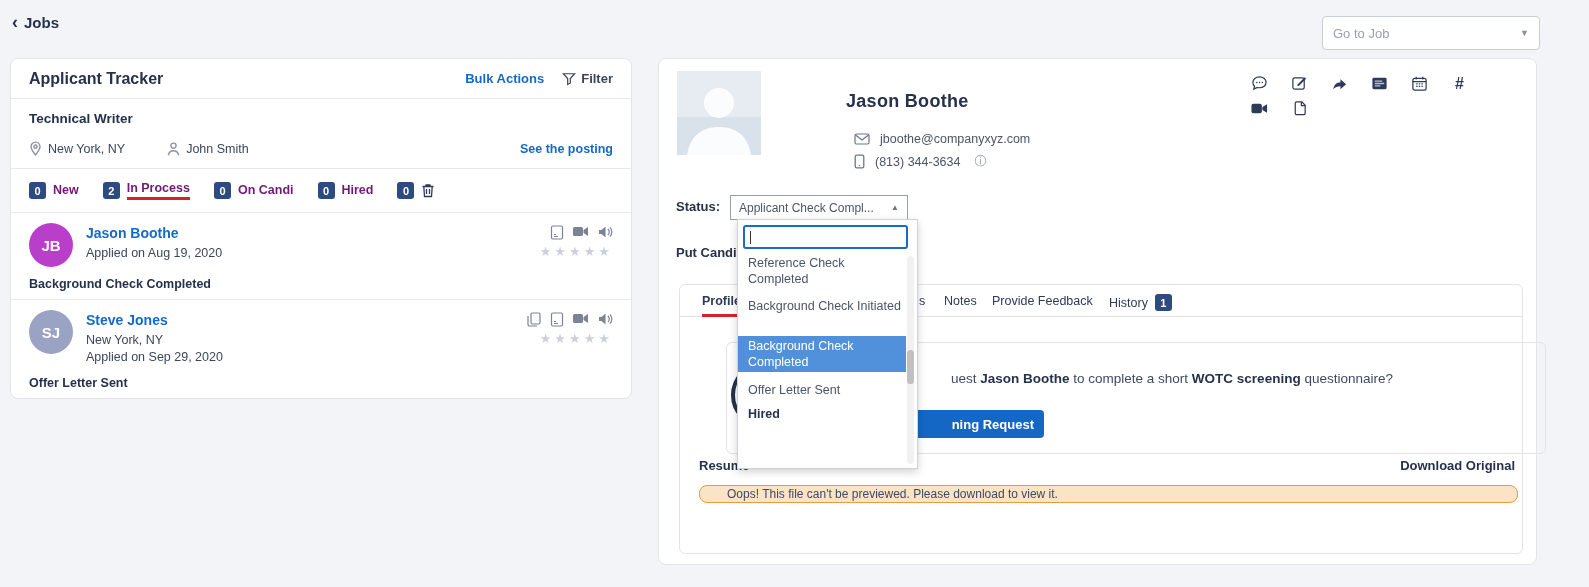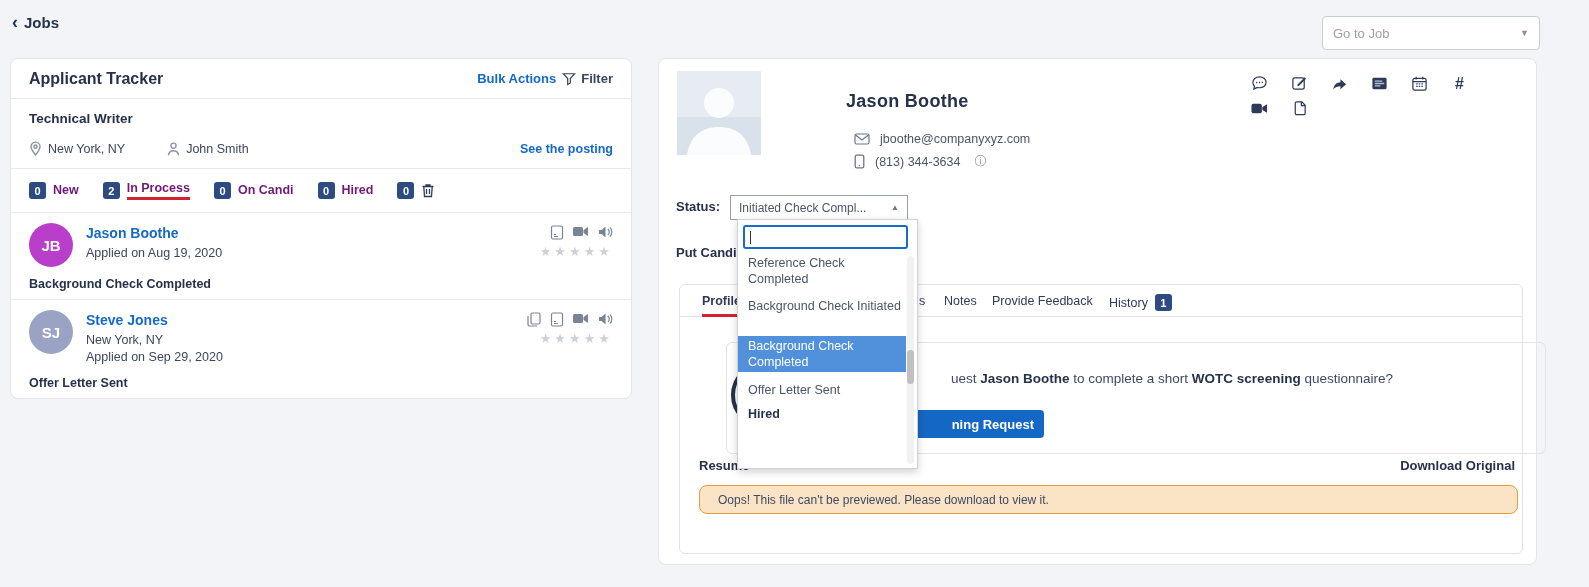--- a/index.html
+++ b/index.html
@@ -14,21 +14,21 @@
               border:1px solid #c9cdd4; border-radius:4px; display:flex; align-items:center;
               padding:16px 10px; font-size:13px; color:#9aa0a8; cursor:pointer; }
   .goto-job .caret { margin-left:auto; color:#8a8f98; font-size:9px; }
 
   .card { position:absolute; background:#fff; border:1px solid #e3e5ea; border-radius:8px; }
 
   
   .left-card { left:10px; top:58px; width:622px; }
   .lc-header { display:flex; align-items:center; height:40px; padding:0 18px; border-bottom:1px solid #e6e8ec; }
   .lc-title { font-size:16px; font-weight:bold; color:#26324b; }
-  .lc-right { margin-left:auto; display:flex; align-items:center; gap:6px; }
+  .lc-right { margin-left:auto; display:flex; align-items:center; gap:18px; }
   .bulk { color:#1569c7; font-weight:bold; font-size:13px; cursor:pointer; }
   .filter { display:flex; align-items:center; gap:5px; font-size:13px; font-weight:bold; color:#3b465e; cursor:pointer; }
 
   .job-section { padding:12px 18px 12px; border-bottom:1px solid #e6e8ec; }
   .job-title { font-size:13.5px; font-weight:bold; color:#26324b; margin-bottom:15px; }
   .job-meta { display:flex; align-items:center; font-size:12.5px; color:#3b465e; }
   .meta-item { display:flex; align-items:center; gap:6px; margin-right:42px; }
   .posting-link { margin-left:auto; color:#1569c7; font-weight:bold; font-size:12.5px; cursor:pointer; }
 
   .stages { display:flex; align-items:center; gap:24px; padding:12px 18px; border-bottom:1px solid #e6e8ec; }
@@ -93,23 +93,23 @@
   .wotc-circle { position:absolute; left:4px; top:19px; width:66px; height:66px; border-radius:50%;
                  border:4px solid #26324b; background:#fff; }
   .wotc-text { position:absolute; left:224px; top:28px; font-size:13.5px; color:#3d4a63; white-space:nowrap; }
   .wotc-text b { color:#26324b; }
   .wotc-btn { position:absolute; left:104px; top:67px; width:213px; height:28px; background:#1467c4;
               border:none; border-radius:4px; color:#fff; font-weight:bold; font-size:13px;
               text-align:right; padding-right:10px; cursor:pointer; font-family:inherit; }
 
   .resume-head { position:absolute; left:19px; top:173px; font-size:13px; font-weight:bold; color:#26324b; }
   .download-orig { position:absolute; right:7px; top:173px; font-size:13px; font-weight:bold; color:#26324b; cursor:pointer; }
-  .resume-alert { position:absolute; left:19px; top:200px; width:819px; height:29px; background:#fbe4c5;
+  .resume-alert { position:absolute; left:19px; top:200px; width:819px; height:18px; background:#fbe4c5;
                   border:1px solid #e89b3f; border-radius:8px; display:flex; align-items:center;
-                  padding:0 18px; font-size:12px; color:#3d4a63; }
+                  padding:0 27px; font-size:12px; color:#3d4a63; }
 
   
   .dd-panel { position:absolute; left:737px; top:219px; width:181px; height:250px; background:#fff;
               border:1px solid #cfd2d8; box-shadow:0 3px 8px rgba(0,0,0,.18); z-index:50; }
   .dd-search { position:absolute; left:5px; top:5px; width:165px; height:24px; border:2px solid #1a6bc5;
                border-radius:3px; background:#fff; }
   .dd-caretbar { position:absolute; left:5px; top:4px; width:1px; height:13px; background:#333; }
   .dd-track { position:absolute; right:3px; top:36px; bottom:4px; width:7px; background:#f1f1f1; border-radius:4px; }
   .dd-thumb { position:absolute; right:3px; top:130px; width:7px; height:34px; background:#c0c0c0; border-radius:4px; cursor:pointer; }
   .dd-opt { position:absolute; left:0; width:168px; padding:2px 0 2px 10px; font-size:12.5px; line-height:16px;
@@ -312,21 +312,21 @@
           <path d="M12 5.5 17 2.5v9l-5-3z"></path>
         </svg>
       <svg class="ai" viewBox="0 0 18 18" fill="none" stroke="#2e3a59" stroke-width="1.3">
           <path d="M6 2h5.5L15 5.5V14a1.5 1.5 0 0 1-1.5 1.5H6A1.5 1.5 0 0 1 4.5 14V3.5A1.5 1.5 0 0 1 6 2z"></path>
           <path d="M11 2v4h4"></path>
         </svg>
     </div>
 
     <div class="status-label">Status:</div>
     <div class="status-select">
-      <span>Initiated Check Compl...</span>
+      <span>Applicant Check Compl...</span>
       <span class="caret-up">▲</span>
     </div>
 
     <div class="put-candidate">Put Candi</div>
 
     <div class="tabbox">
       <div class="tabbar">
         <span class="tab tab-profile">Profile</span>
         <span class="tab-underline"></span>
         <span class="tab tab-s">s</span>

